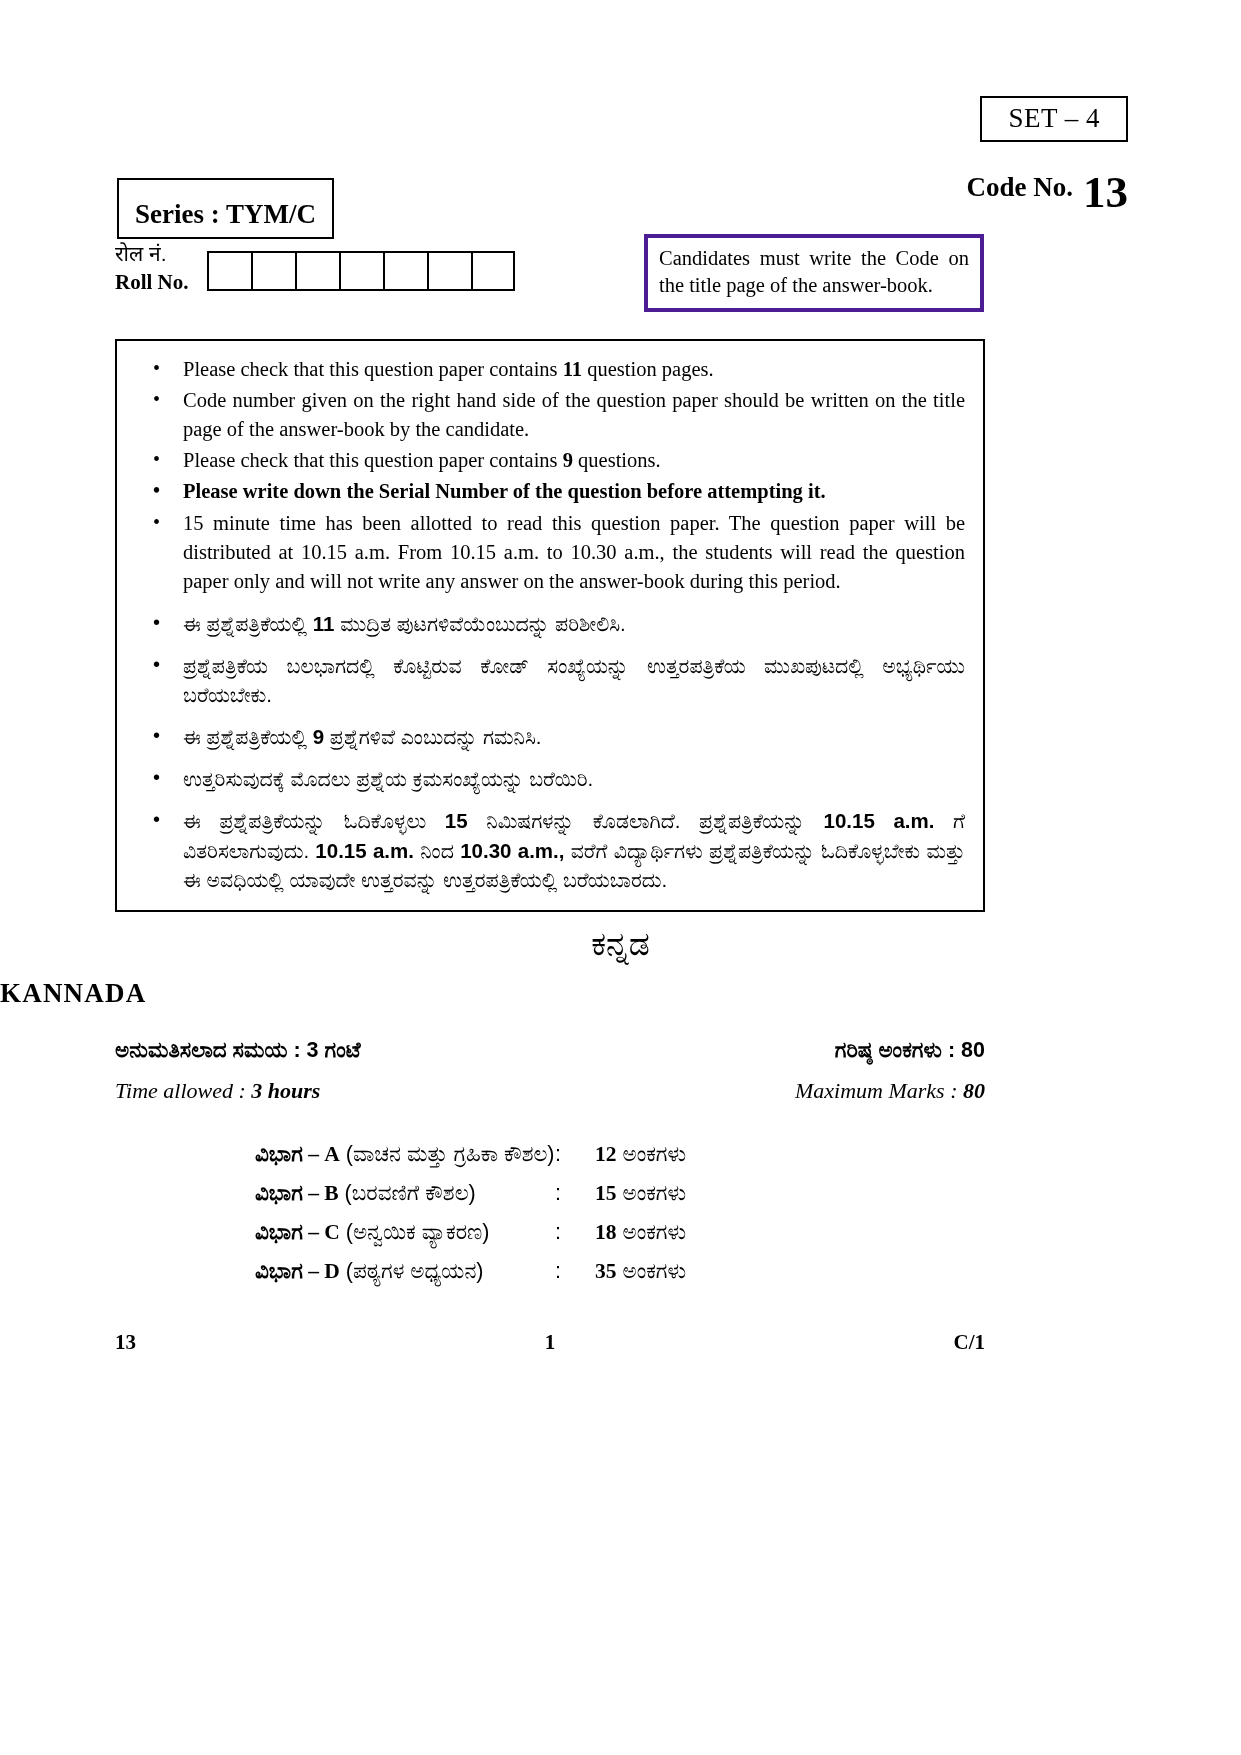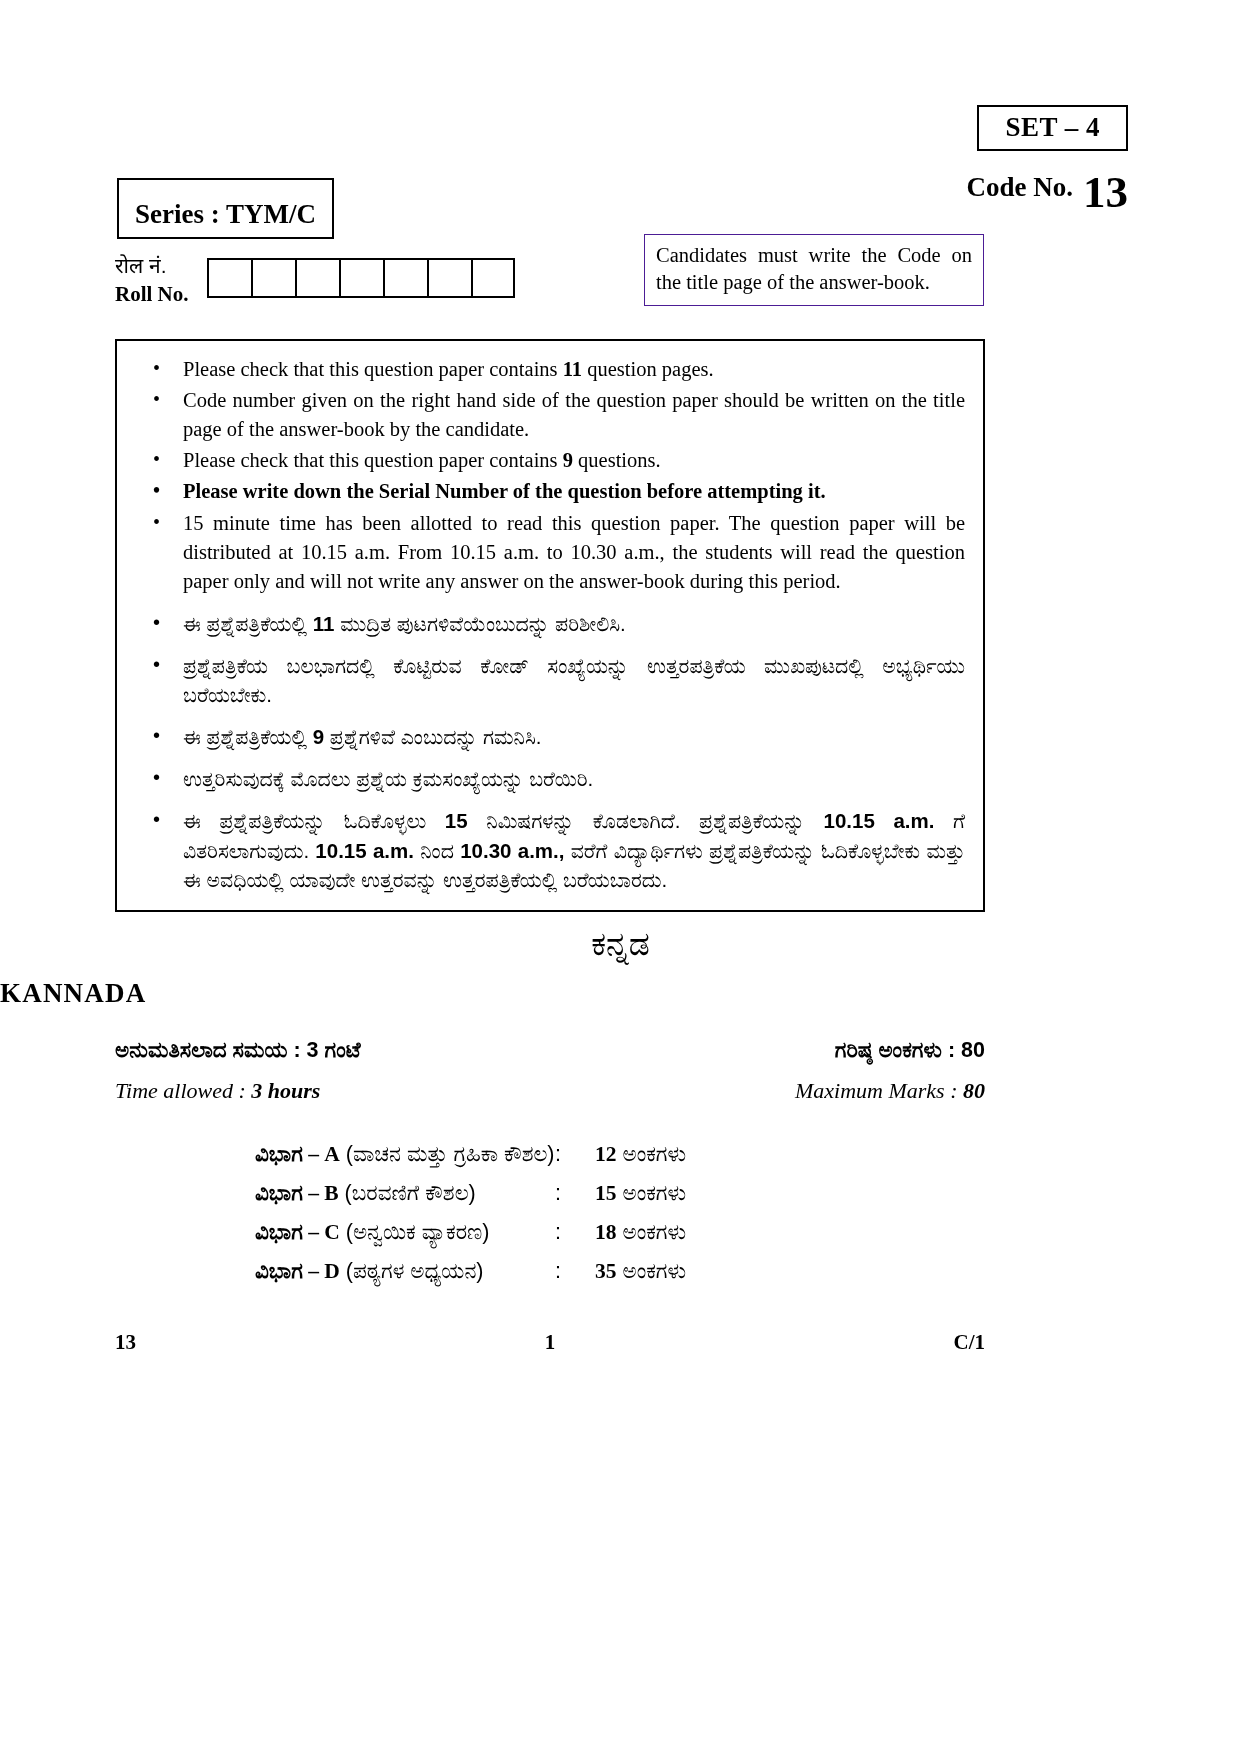--- a/index.html
+++ b/index.html
@@ -12,66 +12,66 @@
     overflow:hidden;
   }
   .page{
     position:relative;
     width:1241px; height:1755px;
     padding:0;
   }
 
   
   .set-box{
-    position:absolute; right:113px; top:105px;
+    position:absolute; right:113px; top:96px;
     border:2px solid #000;
     padding:6px 26px 8px 26px;
-    font-size:27px; font-weight:bold;
+    font-size:27px; font-weight:normal;
     letter-spacing:.5px;
     line-height:1.05;
   }
   .code-line{
     position:absolute; right:113px; top:172px;
     display:flex; align-items:flex-start; gap:10px;
   }
   .code-label{ font-size:27px; font-weight:bold; }
   .code-num{ font-size:45px; font-weight:bold; line-height:.9; }
 
   .series-box{
     position:absolute; left:117px; top:178px;
     border:2px solid #000;
     padding:19px 16px 7px 16px;
     font-size:27px; font-weight:bold;
   }
 
   
   .rollwrap{
-    position:absolute; left:115px; top:252px;
-    display:flex; align-items:flex-start;
+    position:absolute; left:115px; top:240px;
+    display:flex; align-items:center;
   }
   .roll-labels{
     width:92px;
     padding-top:2px;
   }
   .roll-hi{ font-size:21px; line-height:1.15; font-family:"Liberation Sans", sans-serif;}
   .roll-en{ font-size:21px; font-weight:bold; line-height:1.2; margin-top:4px;}
   .roll-cells{ display:flex; margin-top:6px;}
   .roll-cell{
     width:44px; height:40px;
     border:2px solid #000;
     border-right-width:0;
     box-sizing:border-box;
   }
   .roll-cell:last-child{ border-right-width:2px; }
 
   
   .cand-box{
     position:absolute; left:644px; top:234px;
     width:340px;
-    border:1px solid #4c1d95;
+    border:4px solid #4c1d95;
     padding:7px 11px 9px 11px;
     font-size:20.5px;
     line-height:1.32;
     text-align:justify;
     box-sizing:border-box;
   }
 
   
   .instr-box{
     position:absolute; left:115px; top:339px;

